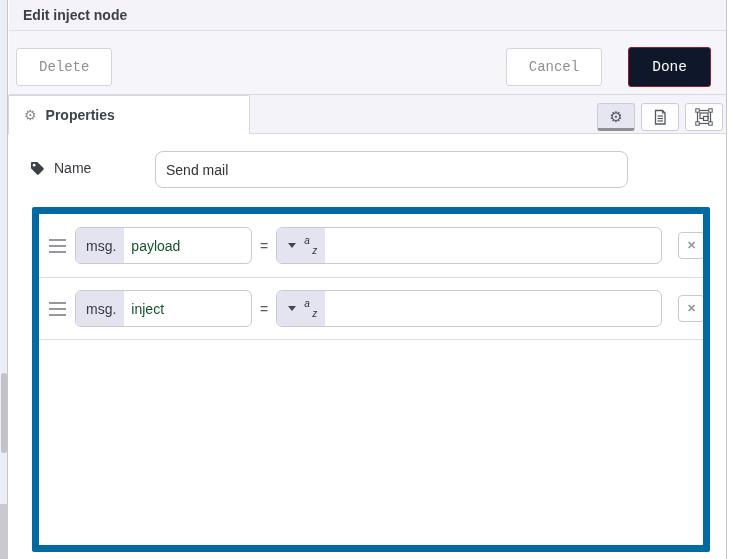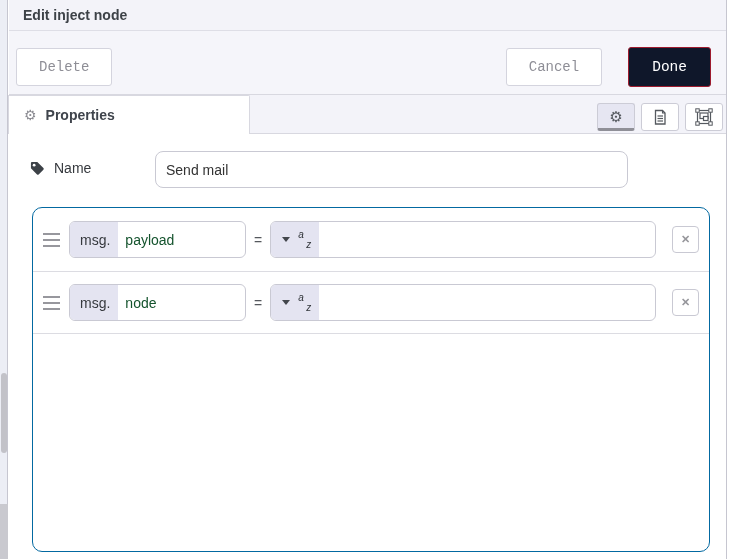--- a/index.html
+++ b/index.html
@@ -49,21 +49,21 @@
 
   .content { position:absolute; left:0; top:134px; width:100%; height:425px; background:#fff;padding-left:47px; }
 
   .name-row { position:absolute; left:21px; top:26px; display:flex; align-items:center; gap:9px; }
   .name-label { font-size:14px; color:#36393e; }
   .name-input { position:absolute; left:146px; top:17px; width:473px; height:37px;
     border:1px solid #c9c9d3; border-radius:8px; font-family:"Liberation Sans",sans-serif;
     font-size:14px; color:#333; padding:0 10px; outline:none; background:#fff; }
 
   .prop-list { position:absolute; left:23px; top:73px; width:678px; height:345px;
-    border:1px solid #0369a1; border-radius:10px; background:#fff; overflow:hidden; }
+    border:7px solid #0369a1; border-radius:2px; background:#fff; overflow:hidden; }
   .prop-row { display:flex; align-items:center; height:64px; padding-left:10px;
     border-bottom:1px solid #dcdce2; }
   .prop-row.second { height:62px; }
 
   .drag { width:17px; height:14px; border-top:2px solid #97979d; border-bottom:2px solid #97979d;
     position:relative; cursor:grab; flex:none; }
   .drag::after { content:""; position:absolute; left:0; right:0; top:4px; border-top:2px solid #97979d; }
 
   .prop-box { margin-left:9px; width:177px; height:37px; border:1px solid #c9c9d3;
     border-radius:6px; background:#fff; display:flex; align-items:stretch; overflow:hidden; flex:none; cursor:text; }
@@ -177,21 +177,21 @@
                 </span>
             </span>
           </div>
           <button class="xbtn">✕</button>
         </div>
 
         <div class="prop-row second">
           <span class="drag"></span>
           <div class="prop-box">
             <span class="msg-prefix">msg.</span>
-            <span class="prop-name">node</span>
+            <span class="prop-name">inject</span>
           </div>
           <span class="equals">=</span>
           <div class="typed-box">
             <span class="typed-prefix">
               <span class="caret"></span>
               <span class="az">
                   <i class="a">a</i>
                   <i class="z">z</i>
                 </span>
             </span>

